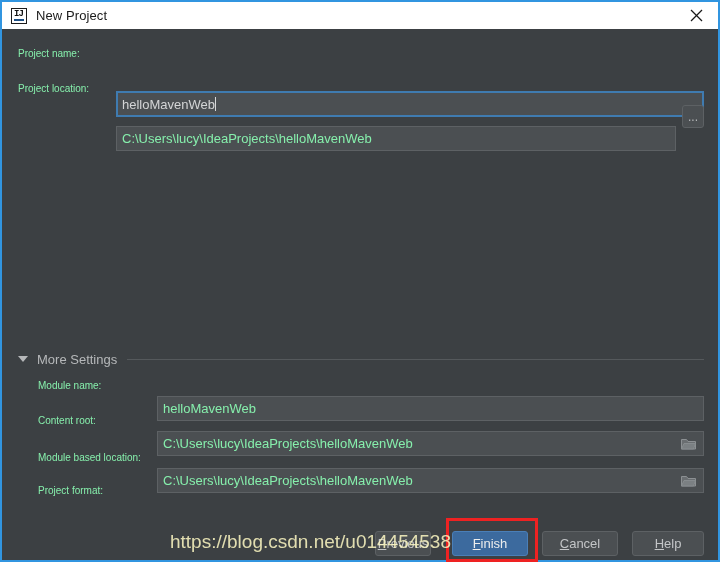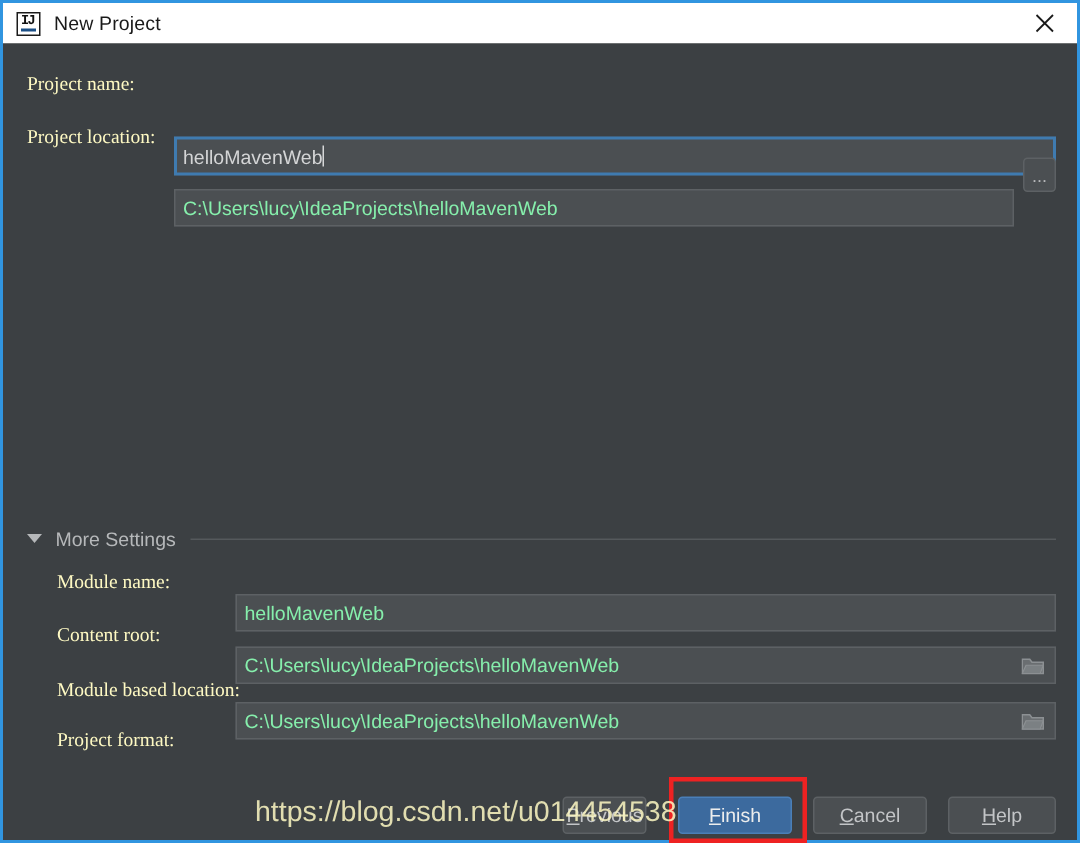--- a/index.html
+++ b/index.html
@@ -81,24 +81,23 @@
   #body {
     position: absolute;
     left: 0; top: 27px;
     width: 716px;
     height: 531px;
     background: #3c4043;
   }
 
   .lbl {
     position: absolute;
-    font-size: 13px;
-    color: #fef9c3;
+    font-size: 10px;
+    color: #86efac;
     white-space: nowrap;
-    font-family: Liberation Serif, serif;
   }
 
   .field {
     position: absolute;
     box-sizing: border-box;
     background: #4b4f52;
     border: 1px solid #5d6164;
     color: #b6b8ba;
     font-size: 13px;
     display: flex;

